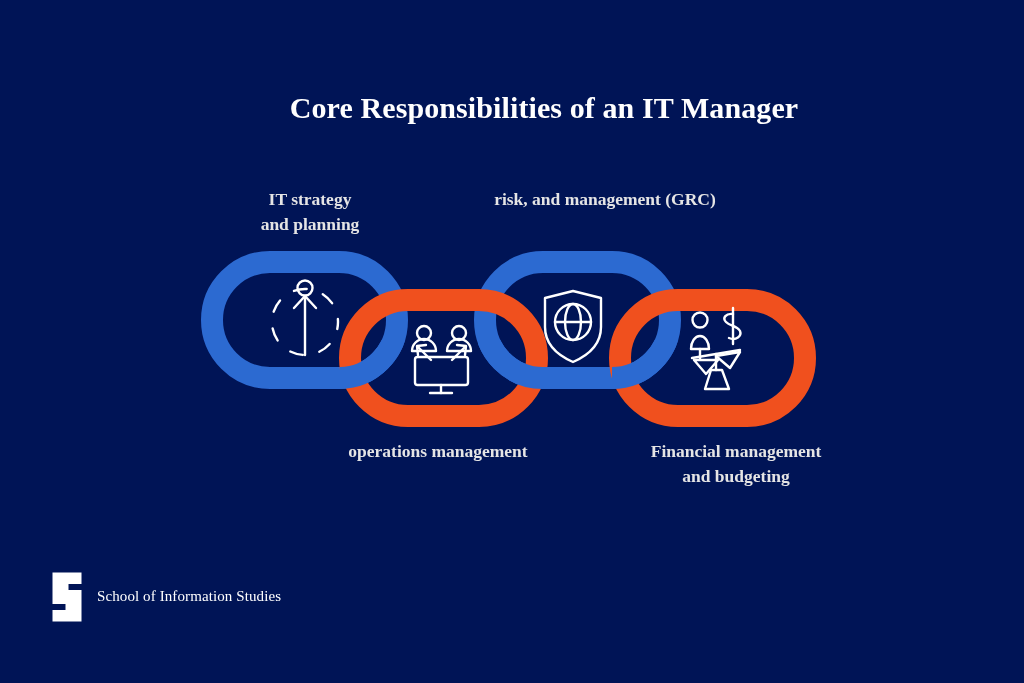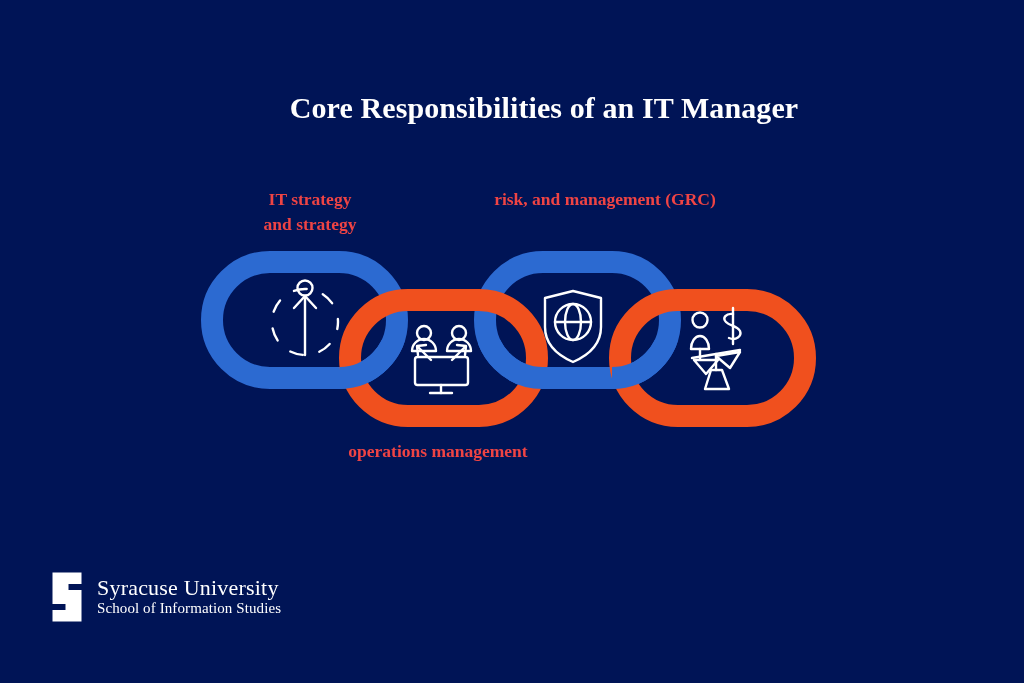--- a/index.html
+++ b/index.html
@@ -42,21 +42,21 @@
     position: absolute;
     left: 0;
     top: 0;
     width: 1024px;
     height: 683px;
   }
 
   
   .label {
     position: absolute;
-    color: #ef4444;
+    color: #e5e5e5;
     font-weight: bold;
     font-size: 17.5px;
     line-height: 1.45;
     text-align: center;
   }
   #label-strategy   { left: 178px; top: 187px; width: 264px; }
   #label-governance { left: 438px; top: 187px; width: 334px; }
   #label-infra      { left: 288px; top: 439px; width: 300px; }
   #label-financial  { left: 576px; top: 439px; width: 320px; }
 
@@ -203,46 +203,49 @@
 
       <path d="M733 314 C726 313 722 318 726 322
                C730 326 737 326 740 331
                C742 336 736 341 729 338"></path>
       <line x1="733" y1="308" x2="733" y2="344"></line>
     </g>
   </svg>
 
   <div class="label" id="label-strategy">
     <div>IT strategy</div>
-    <div>and strategy</div>
+    <div>and planning</div>
   </div>
 
   <div class="label" id="label-governance">
     <div>risk, and management (GRC)</div>
   </div>
 
   <div class="label" id="label-infra">
     <div>operations management</div>
   </div>
 
+  <div class="label" id="label-financial">
+    <div>Financial management</div>
+    <div>and budgeting</div>
+  </div>
 
   <div id="logo">
     <svg id="logo-mark" viewBox="0 0 38 52">
       <path fill="#ffffff" d="M33.5 1.5
                L33.5 13.0
                L20.5 13.0
                L20.5 19.0
                L33.5 19.0
                L33.5 50.5
                L4.5 50.5
                L4.5 39.0
                L17.5 39.0
                L17.5 33.0
                L4.5 33.0
                L4.5 1.5 Z"></path>
     </svg>
     <div id="logo-text">
-      <div id="logo-line1">Syracuse University</div>
       <div id="logo-line2">School of Information Studies</div>
     </div>
   </div>
 
 </div>
 
 </body></html>

